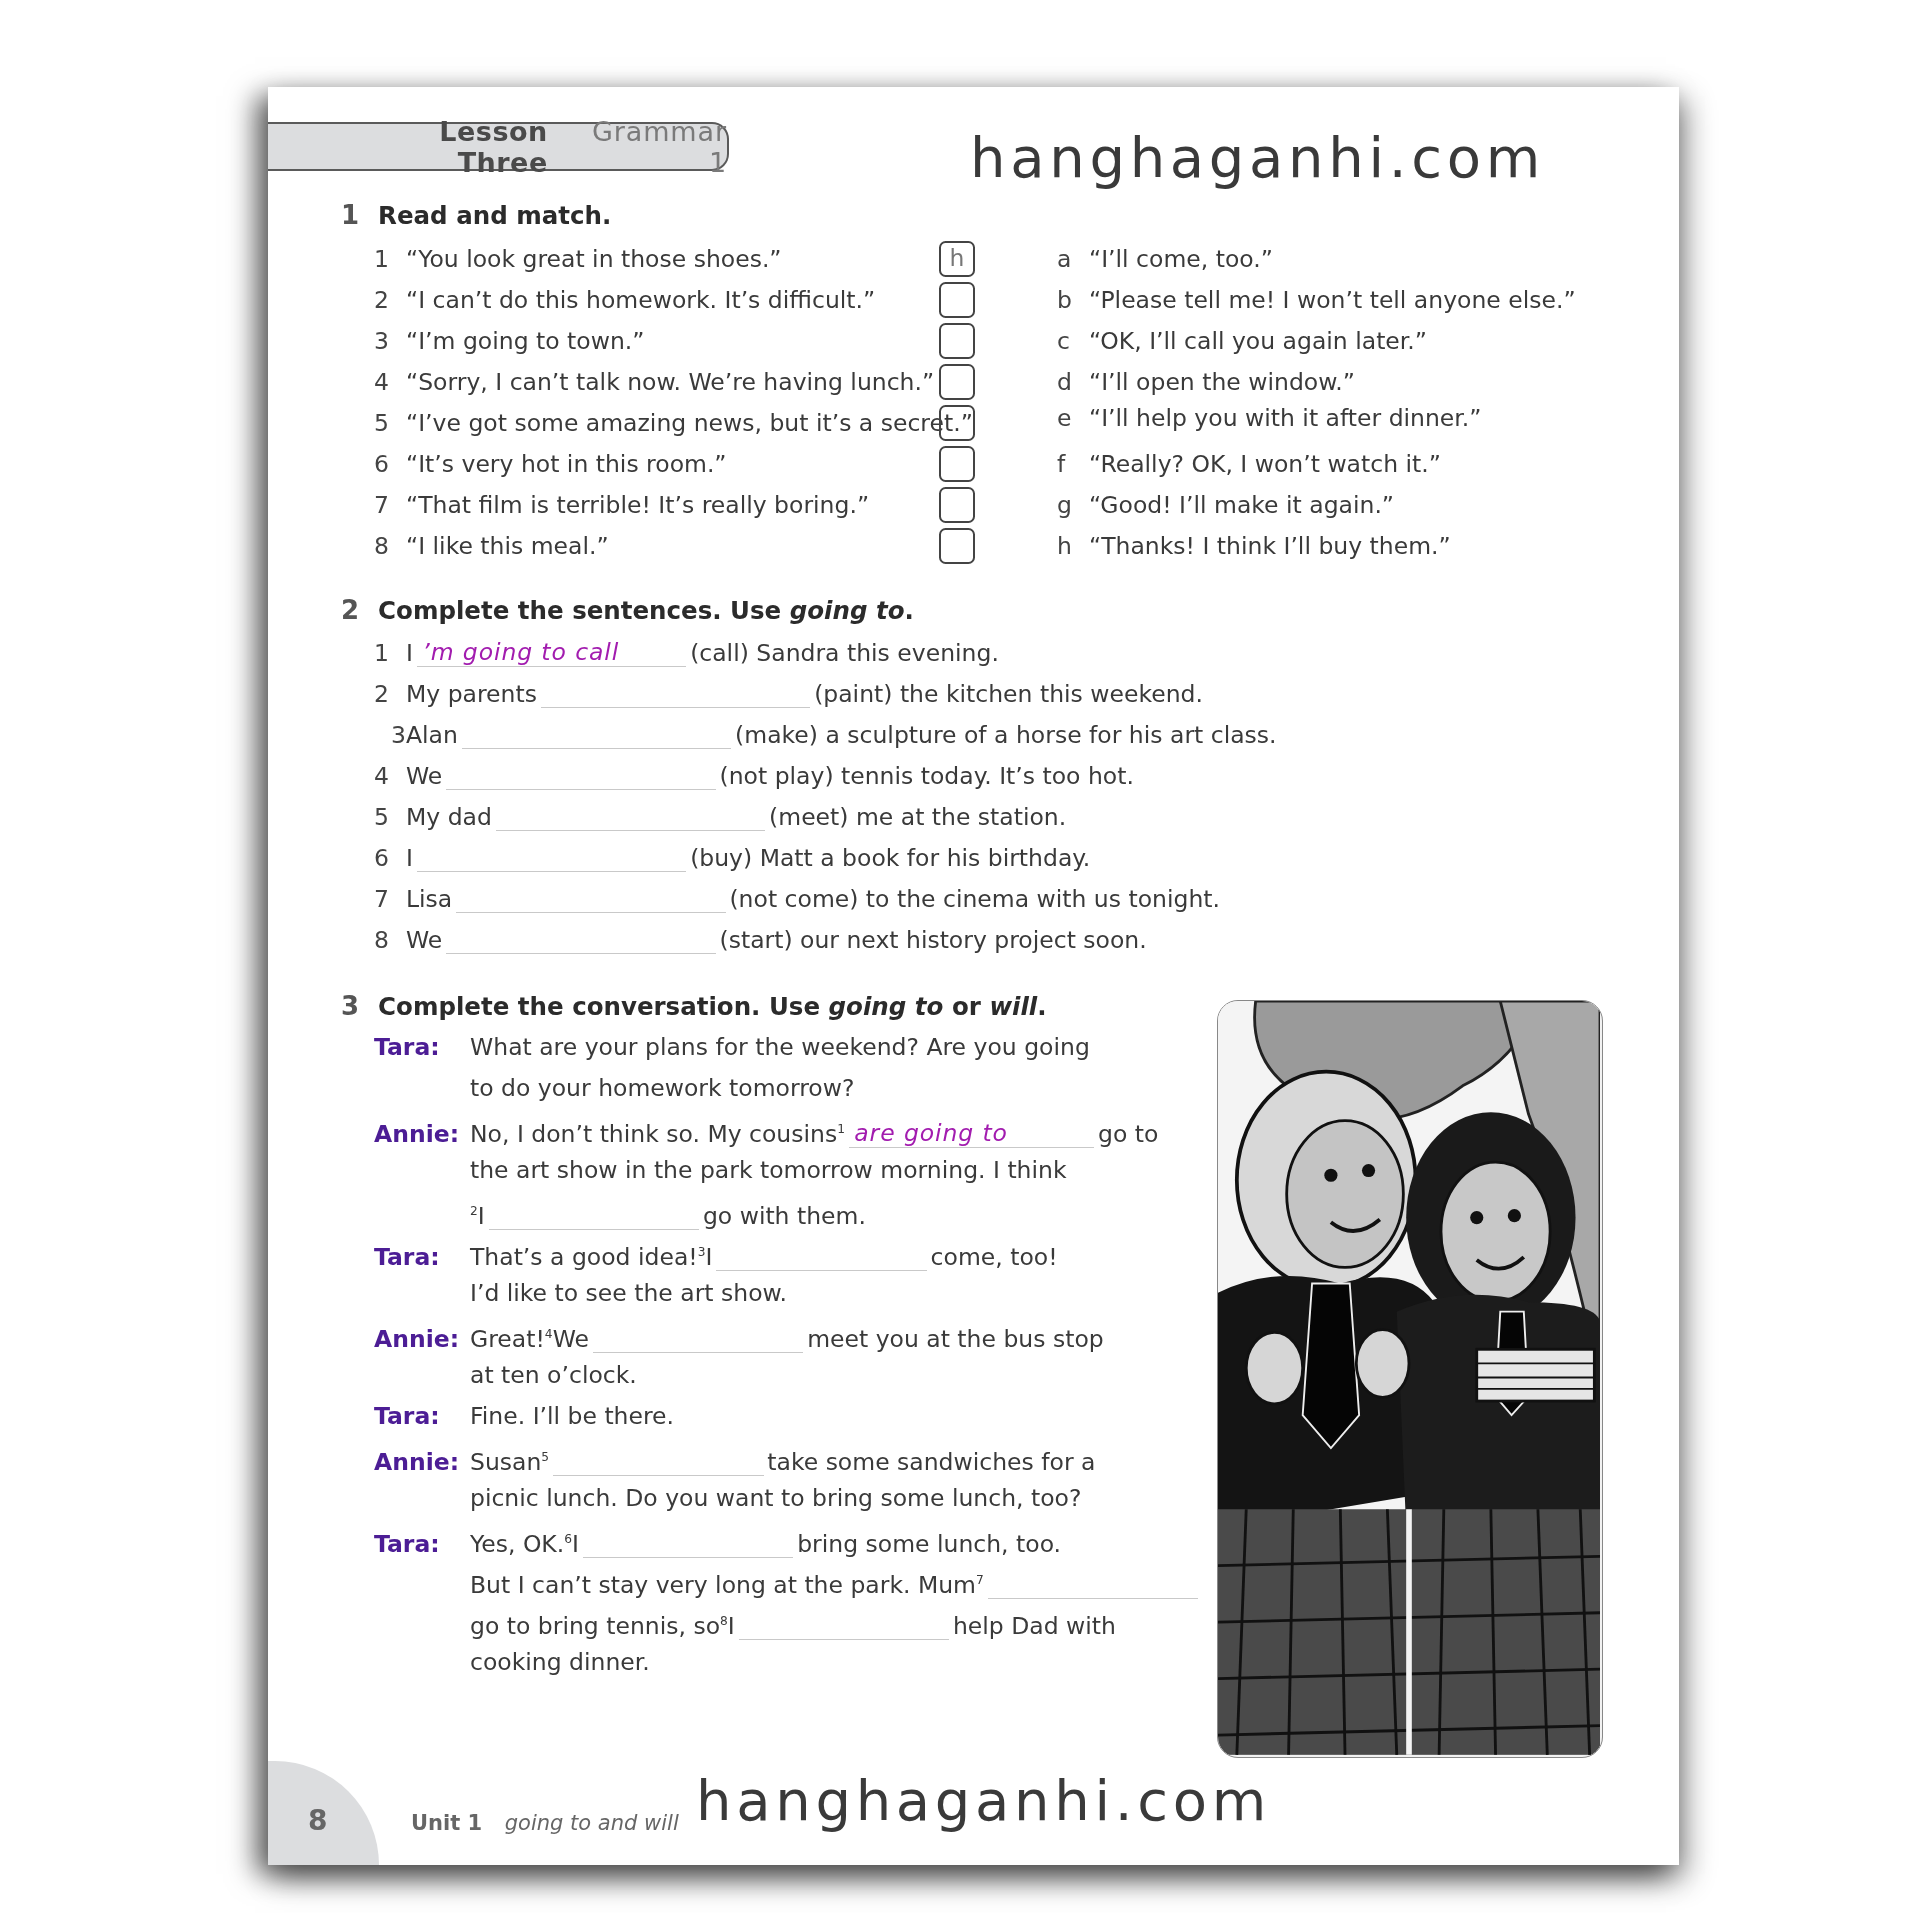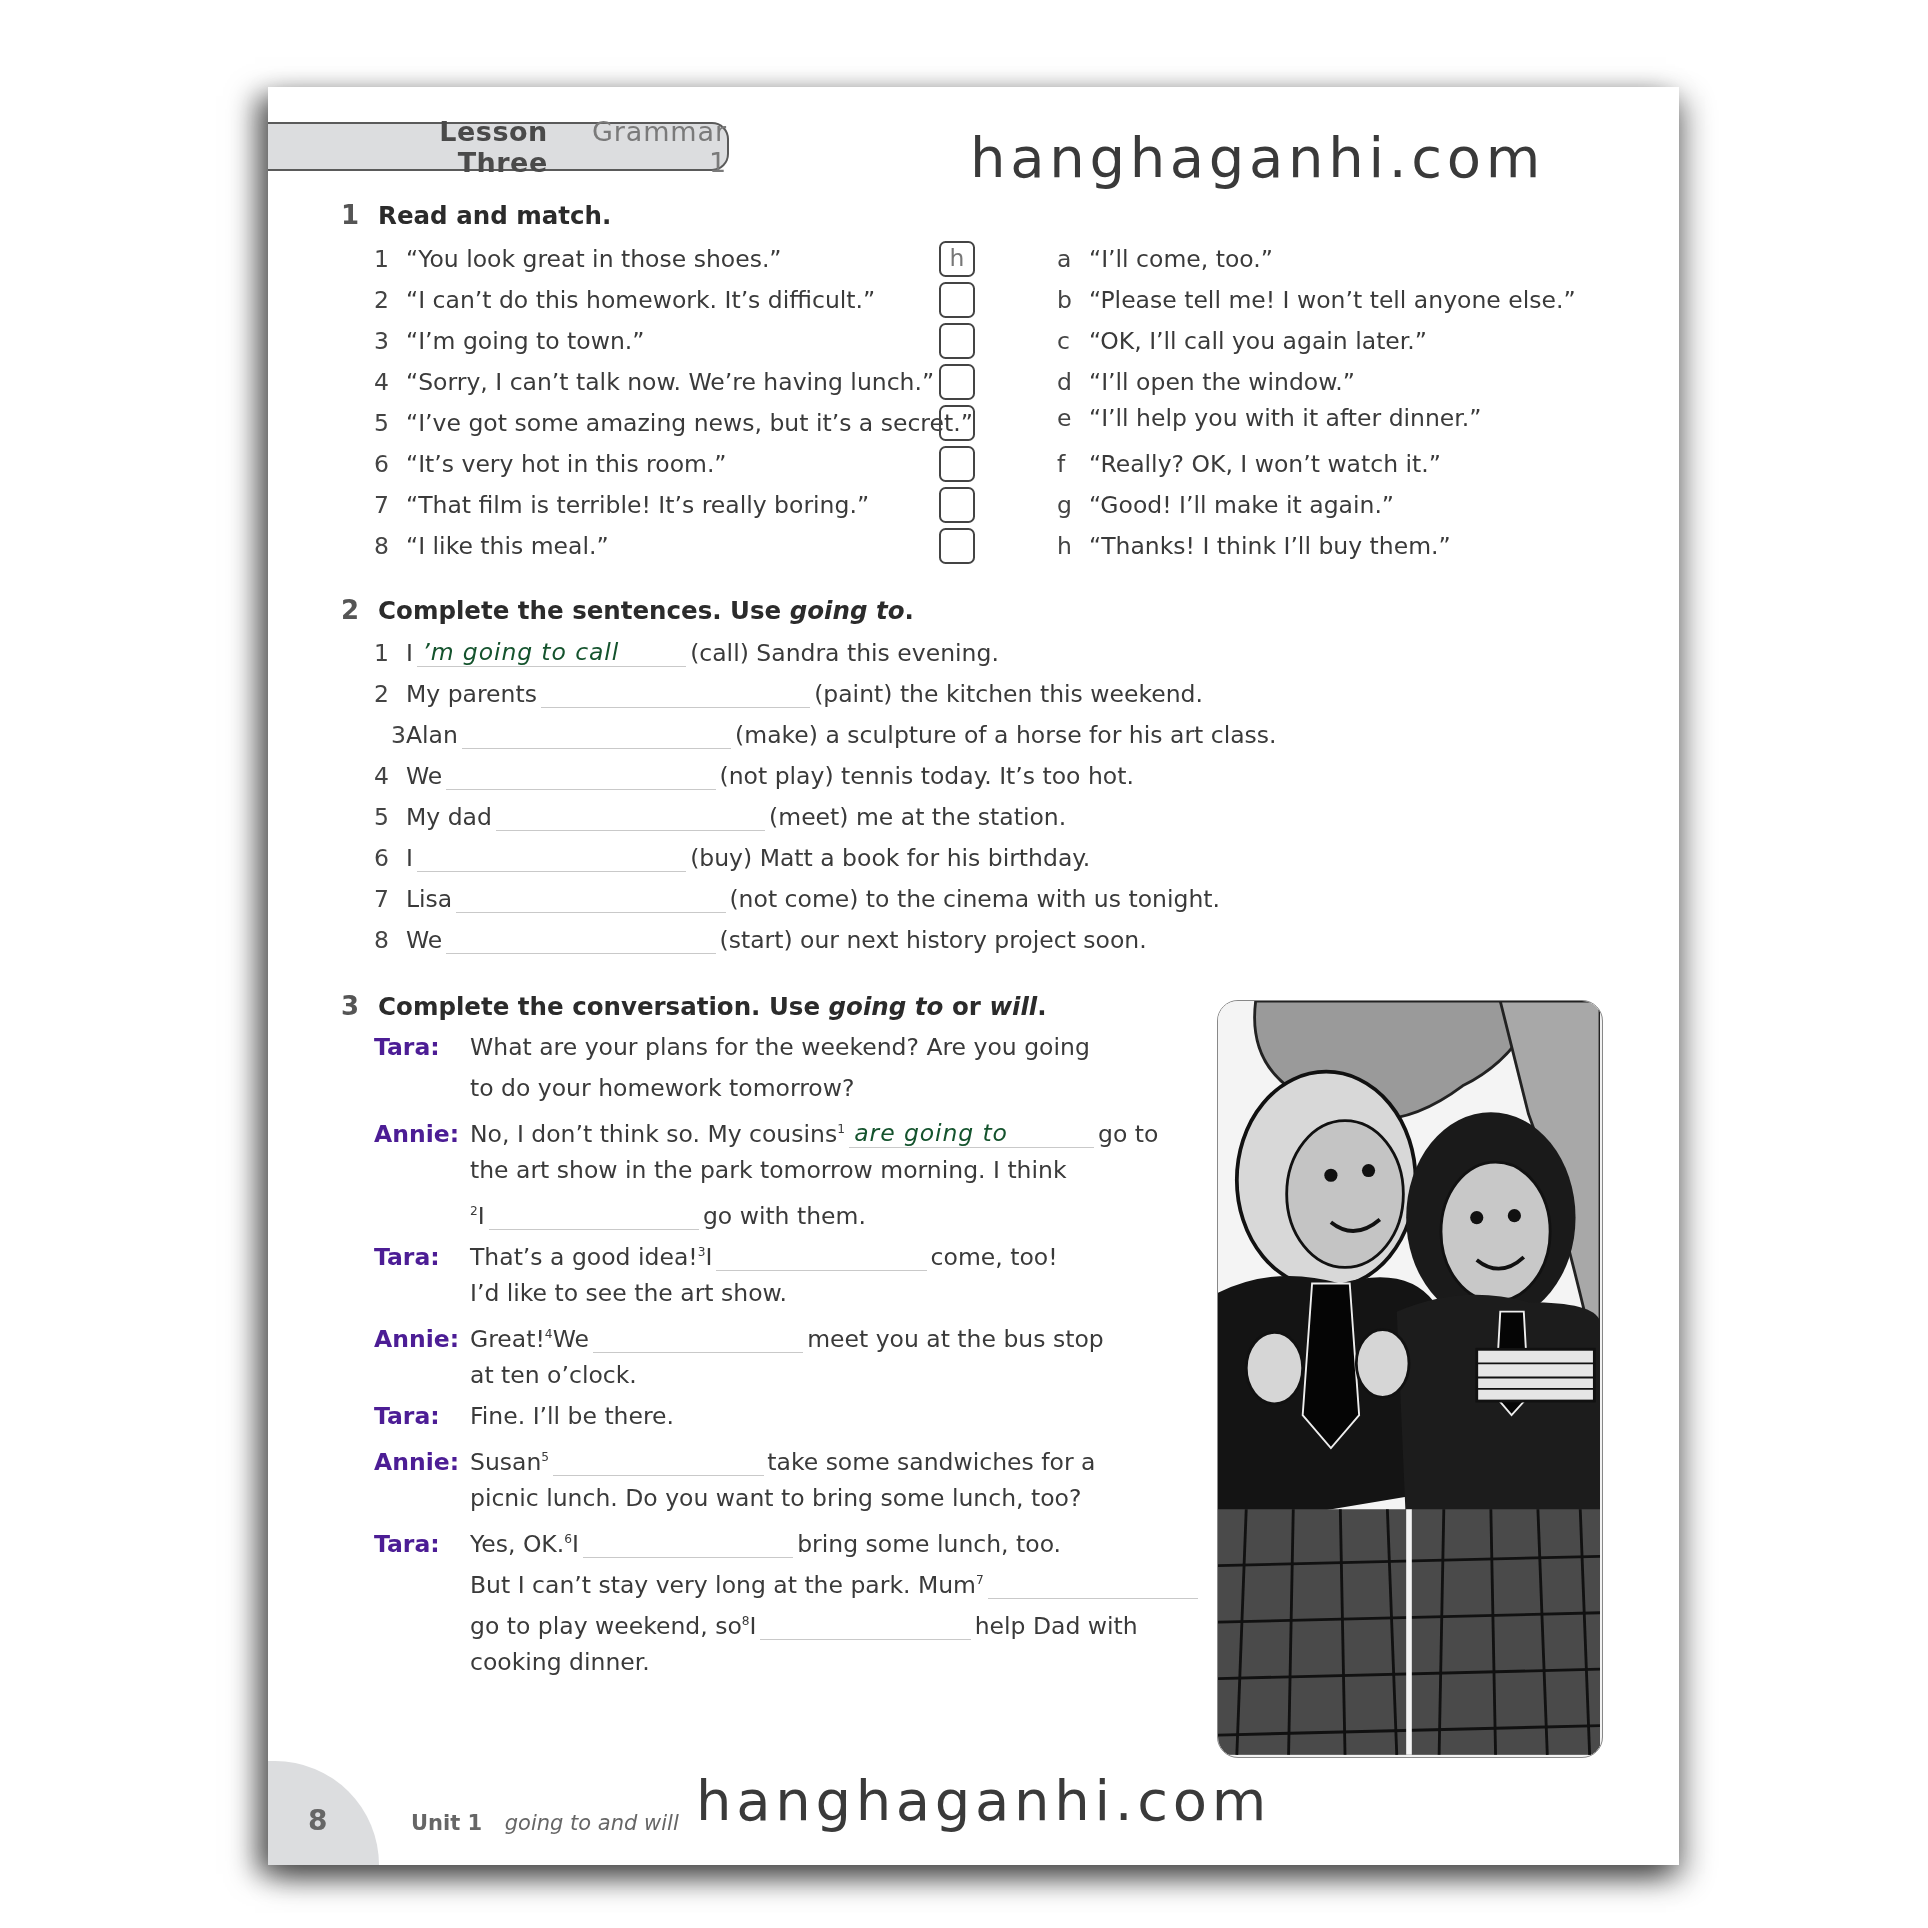--- a/index.html
+++ b/index.html
@@ -27,21 +27,21 @@
     .ex-title { position: absolute; font-size: 24.5px; color: #2b2b2b; font-weight: bold; }
     .ex-title .num { color: #555; margin-right: 19px; font-size: 26px; }
     .ex-title i { font-style: italic; }
     .row { position: absolute; font-size: 23.5px; color: #3a3a3a; white-space: nowrap; line-height: 28px; }
     .row .n { display: inline-block; width: 32px; color: #444; }
     .box {
       position: absolute; width: 36px; height: 36px; border: 2.4px solid #444; border-radius: 6.6px;
       box-sizing: border-box; text-align: center; font-size: 23.5px; line-height: 30px; color: #777;
     }
     .blank { display: inline-block; border-bottom: 1.9px solid #c9c9c9; height: 28px; vertical-align: bottom; margin: 0 3.8px; }
-    .answer { font-style: italic; color: #14532d; padding-left: 5.6px; letter-spacing: 0.9px; }
+    .answer { font-style: italic; color: #a21caf; padding-left: 5.6px; letter-spacing: 0.9px; }
     .speaker { display: inline-block; width: 96px; font-weight: bold; color: #4c1d95; }
     sup { font-size: 12.2px; vertical-align: 9.4px; }
     .illustration {
       position: absolute; left: 949px; top: 913px; width: 386px; height: 758px;
       border: 1.9px solid #888; border-radius: 21px; overflow: hidden; background: #f2f2f2;
       box-sizing: border-box;
     }
     .footer-quarter {
       position: absolute; left: 0; bottom: 0; width: 111px; height: 104px;
       background: #dcdddf; border-top-right-radius: 104px 104px;
@@ -123,21 +123,21 @@
       <div class="row" style="left: 106px; top: 1110px;"><span class="speaker"></span><span></span><sup>2</sup><span>I</span><span class="blank answer" style="width:205px"></span><span>go with them.</span></div>
       <div class="row" style="left: 106px; top: 1151px;"><span class="speaker">Tara:</span><span>That’s a good idea!</span><sup>3</sup><span>I</span><span class="blank answer" style="width:205px"></span><span>come, too!</span></div>
       <div class="row" style="left: 106px; top: 1192px;"><span class="speaker"></span><span>I’d like to see the art show.</span></div>
       <div class="row" style="left: 106px; top: 1233px;"><span class="speaker">Annie:</span><span>Great!</span><sup>4</sup><span>We</span><span class="blank answer" style="width:205px"></span><span>meet you at the bus stop</span></div>
       <div class="row" style="left: 106px; top: 1274px;"><span class="speaker"></span><span>at ten o’clock.</span></div>
       <div class="row" style="left: 106px; top: 1315px;"><span class="speaker">Tara:</span><span>Fine. I’ll be there.</span></div>
       <div class="row" style="left: 106px; top: 1356px;"><span class="speaker">Annie:</span><span>Susan</span><sup>5</sup><span class="blank answer" style="width:205px"></span><span>take some sandwiches for a</span></div>
       <div class="row" style="left: 106px; top: 1397px;"><span class="speaker"></span><span>picnic lunch. Do you want to bring some lunch, too?</span></div>
       <div class="row" style="left: 106px; top: 1438px;"><span class="speaker">Tara:</span><span>Yes, OK.</span><sup>6</sup><span>I</span><span class="blank answer" style="width:205px"></span><span>bring some lunch, too.</span></div>
       <div class="row" style="left: 106px; top: 1479px;"><span class="speaker"></span><span>But I can’t stay very long at the park. Mum</span><sup>7</sup><span class="blank answer" style="width:205px"></span><span></span></div>
-      <div class="row" style="left: 106px; top: 1520px;"><span class="speaker"></span><span>go to play weekend, so</span><sup>8</sup><span>I</span><span class="blank answer" style="width:205px"></span><span>help Dad with</span></div>
+      <div class="row" style="left: 106px; top: 1520px;"><span class="speaker"></span><span>go to bring tennis, so</span><sup>8</sup><span>I</span><span class="blank answer" style="width:205px"></span><span>help Dad with</span></div>
       <div class="row" style="left: 106px; top: 1561px;"><span class="speaker"></span><span>cooking dinner.</span></div>
     </div>
 
   <div class="illustration">
     <svg width="382" height="754" viewBox="0 0 406 801">
       <rect width="406" height="801" fill="#f4f4f4"></rect>
       <path d="M40 0 Q30 80 110 110 Q180 150 260 90 Q320 60 340 0 Z" fill="#9a9a9a" stroke="#222" stroke-width="3"></path>
       <path d="M300 0 L406 0 L406 400 Q360 200 330 120 Z" fill="#a8a8a8" stroke="#222" stroke-width="3"></path>
 
       <ellipse cx="115" cy="190" rx="95" ry="115" fill="#d8d8d8" stroke="#111" stroke-width="4"></ellipse>

